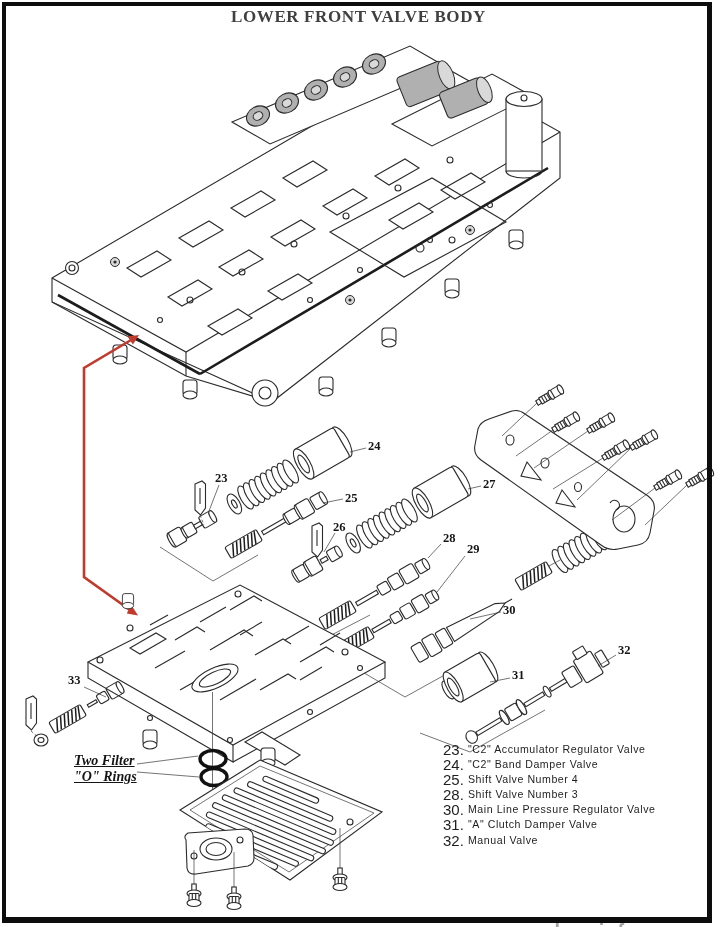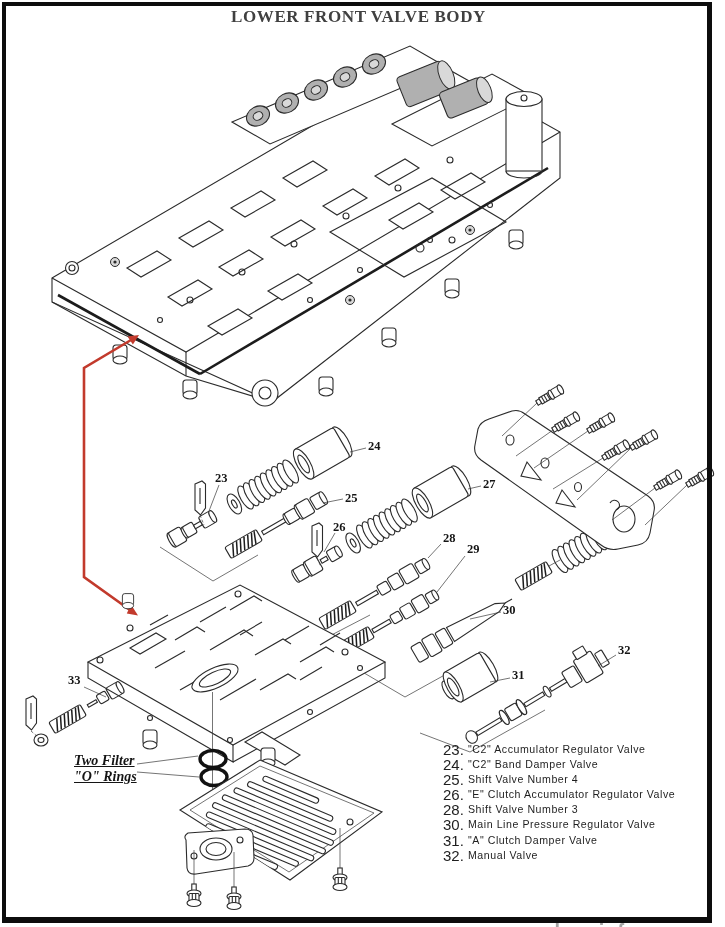--- a/index.html
+++ b/index.html
@@ -468,24 +468,20 @@
       </div>
   <div class="row">
         <span class="pn">24.</span>
         <span class="pv">"C2" Band Damper Valve</span>
       </div>
   <div class="row">
         <span class="pn">25.</span>
         <span class="pv">Shift Valve Number 4</span>
       </div>
   <div class="row">
-        <span class="pn">26.</span>
-        <span class="pv">"E" Clutch Accumulator Regulator Valve</span>
-      </div>
-  <div class="row">
         <span class="pn">28.</span>
         <span class="pv">Shift Valve Number 3</span>
       </div>
   <div class="row">
         <span class="pn">30.</span>
         <span class="pv">Main Line Pressure Regulator Valve</span>
       </div>
   <div class="row">
         <span class="pn">31.</span>
         <span class="pv">"A" Clutch Damper Valve</span>

